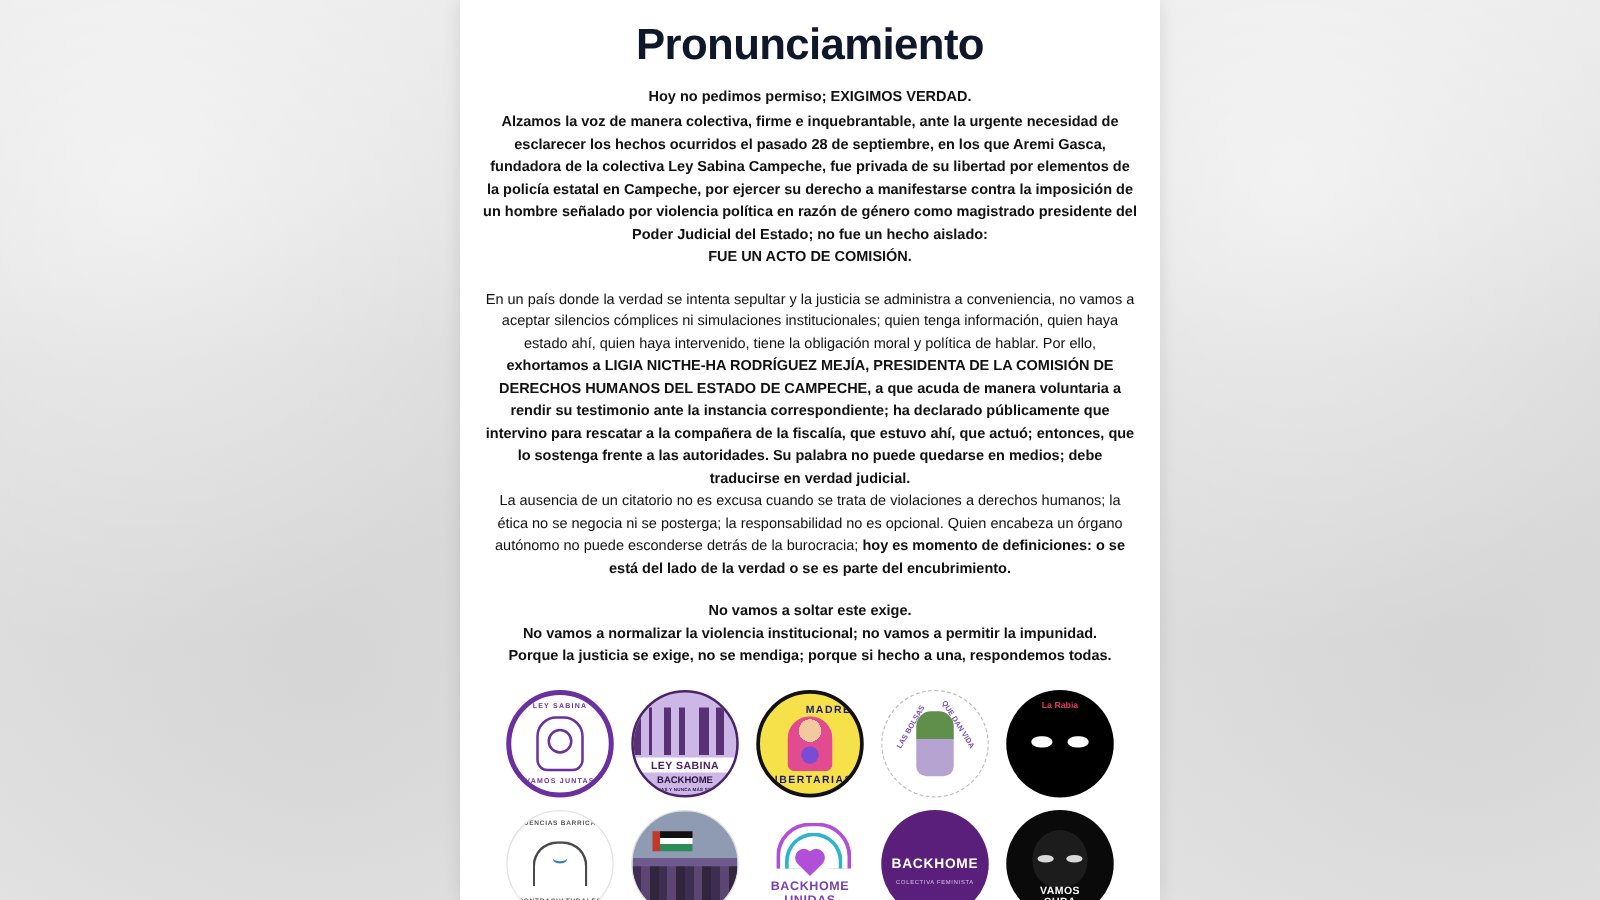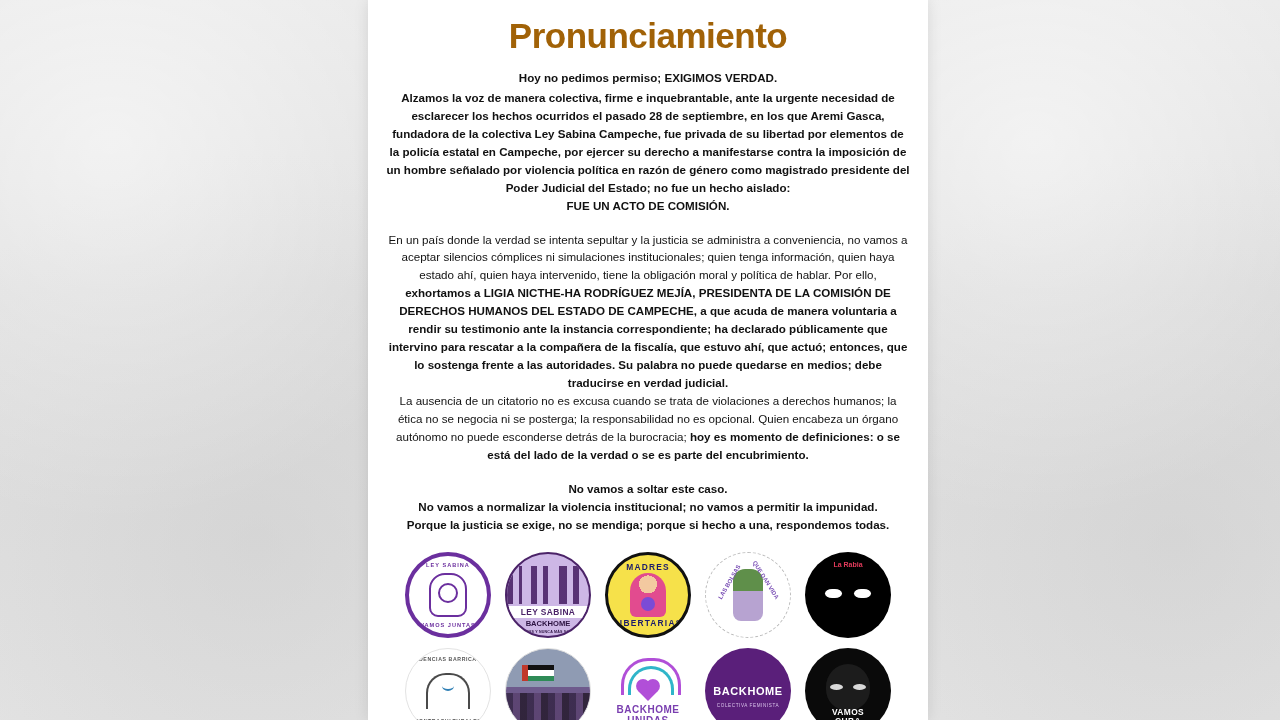--- a/index.html
+++ b/index.html
@@ -52,21 +52,21 @@
     text-align: center;
     color: #111;
   }
 
   h1.title {
     font-size: 35px;
     line-height: 1.05;
     font-weight: bold;
     letter-spacing: -0.5px;
     margin: 4px 0 14px 0;
-    color: #a16207;
+    color: #0f172a;
   }
 
   .block {
     font-size: 11.6px;
     line-height: 1.55;
     margin: 0 auto;
     max-width: 528px;
   }
   .para-bold { font-weight: bold; }
   .spacer-md { height: 16px; }
@@ -168,21 +168,21 @@
   }
 
   .badge.madres {
     background: #f6e14a;
     border: 3px solid #111;
   }
   .madres .arcTop, .madres .arcBot {
     position: absolute; left: 0; right: 0;
     font-size: 8.4px; font-weight: bold; color: #1b1b6b; letter-spacing: 1.2px;
   }
-  .madres .arcTop { top: 7px; }
+  .madres .arcTop { top: 7px; text-align: right; }
   .madres .arcBot { bottom: 7px; }
   .madres .figure {
     width: 36px; height: 44px;
     background: radial-gradient(circle at 50% 26%, #f3c9a0 0 9px, transparent 9px),
                 linear-gradient(180deg, #e24b8f 0 100%);
     border-radius: 18px 18px 6px 6px;
     position: relative;
   }
   .madres .figure::after {
     content: "";
@@ -344,21 +344,21 @@
       <div class="block p2">
         <span>En un país donde la verdad se intenta sepultar y la justicia se administra a conveniencia, no vamos a aceptar silencios cómplices ni simulaciones institucionales; quien tenga información, quien haya estado ahí, quien haya intervenido, tiene la obligación moral y política de hablar. Por ello, </span><strong>exhortamos a LIGIA NICTHE-HA RODRÍGUEZ MEJÍA, PRESIDENTA DE LA COMISIÓN DE DERECHOS HUMANOS DEL ESTADO DE CAMPECHE, a que acuda de manera voluntaria a rendir su testimonio ante la instancia correspondiente; ha declarado públicamente que intervino para rescatar a la compañera de la fiscalía, que estuvo ahí, que actuó; entonces, que lo sostenga frente a las autoridades. Su palabra no puede quedarse en medios; debe traducirse en verdad judicial.</strong>
       </div>
 
       <div class="block p2">
         <span>La ausencia de un citatorio no es excusa cuando se trata de violaciones a derechos humanos; la ética no se negocia ni se posterga; la responsabilidad no es opcional. Quien encabeza un órgano autónomo no puede esconderse detrás de la burocracia; </span><strong>hoy es momento de definiciones: o se está del lado de la verdad o se es parte del encubrimiento.</strong>
       </div>
 
       <div class="spacer-md"></div>
 
-      <div class="block para-bold">No vamos a soltar este caso.</div>
+      <div class="block para-bold">No vamos a soltar este exige.</div>
       <div class="block para-bold">No vamos a normalizar la violencia institucional; no vamos a permitir la impunidad.</div>
       <div class="block para-bold">Porque la justicia se exige, no se mendiga; porque si hecho a una, respondemos todas.</div>
 
       <div class="logos">
 
         <div class="logo-row">
 
           <div class="logo-cell">
             <div class="badge ring-purple">
               <div class="ringtxt">

